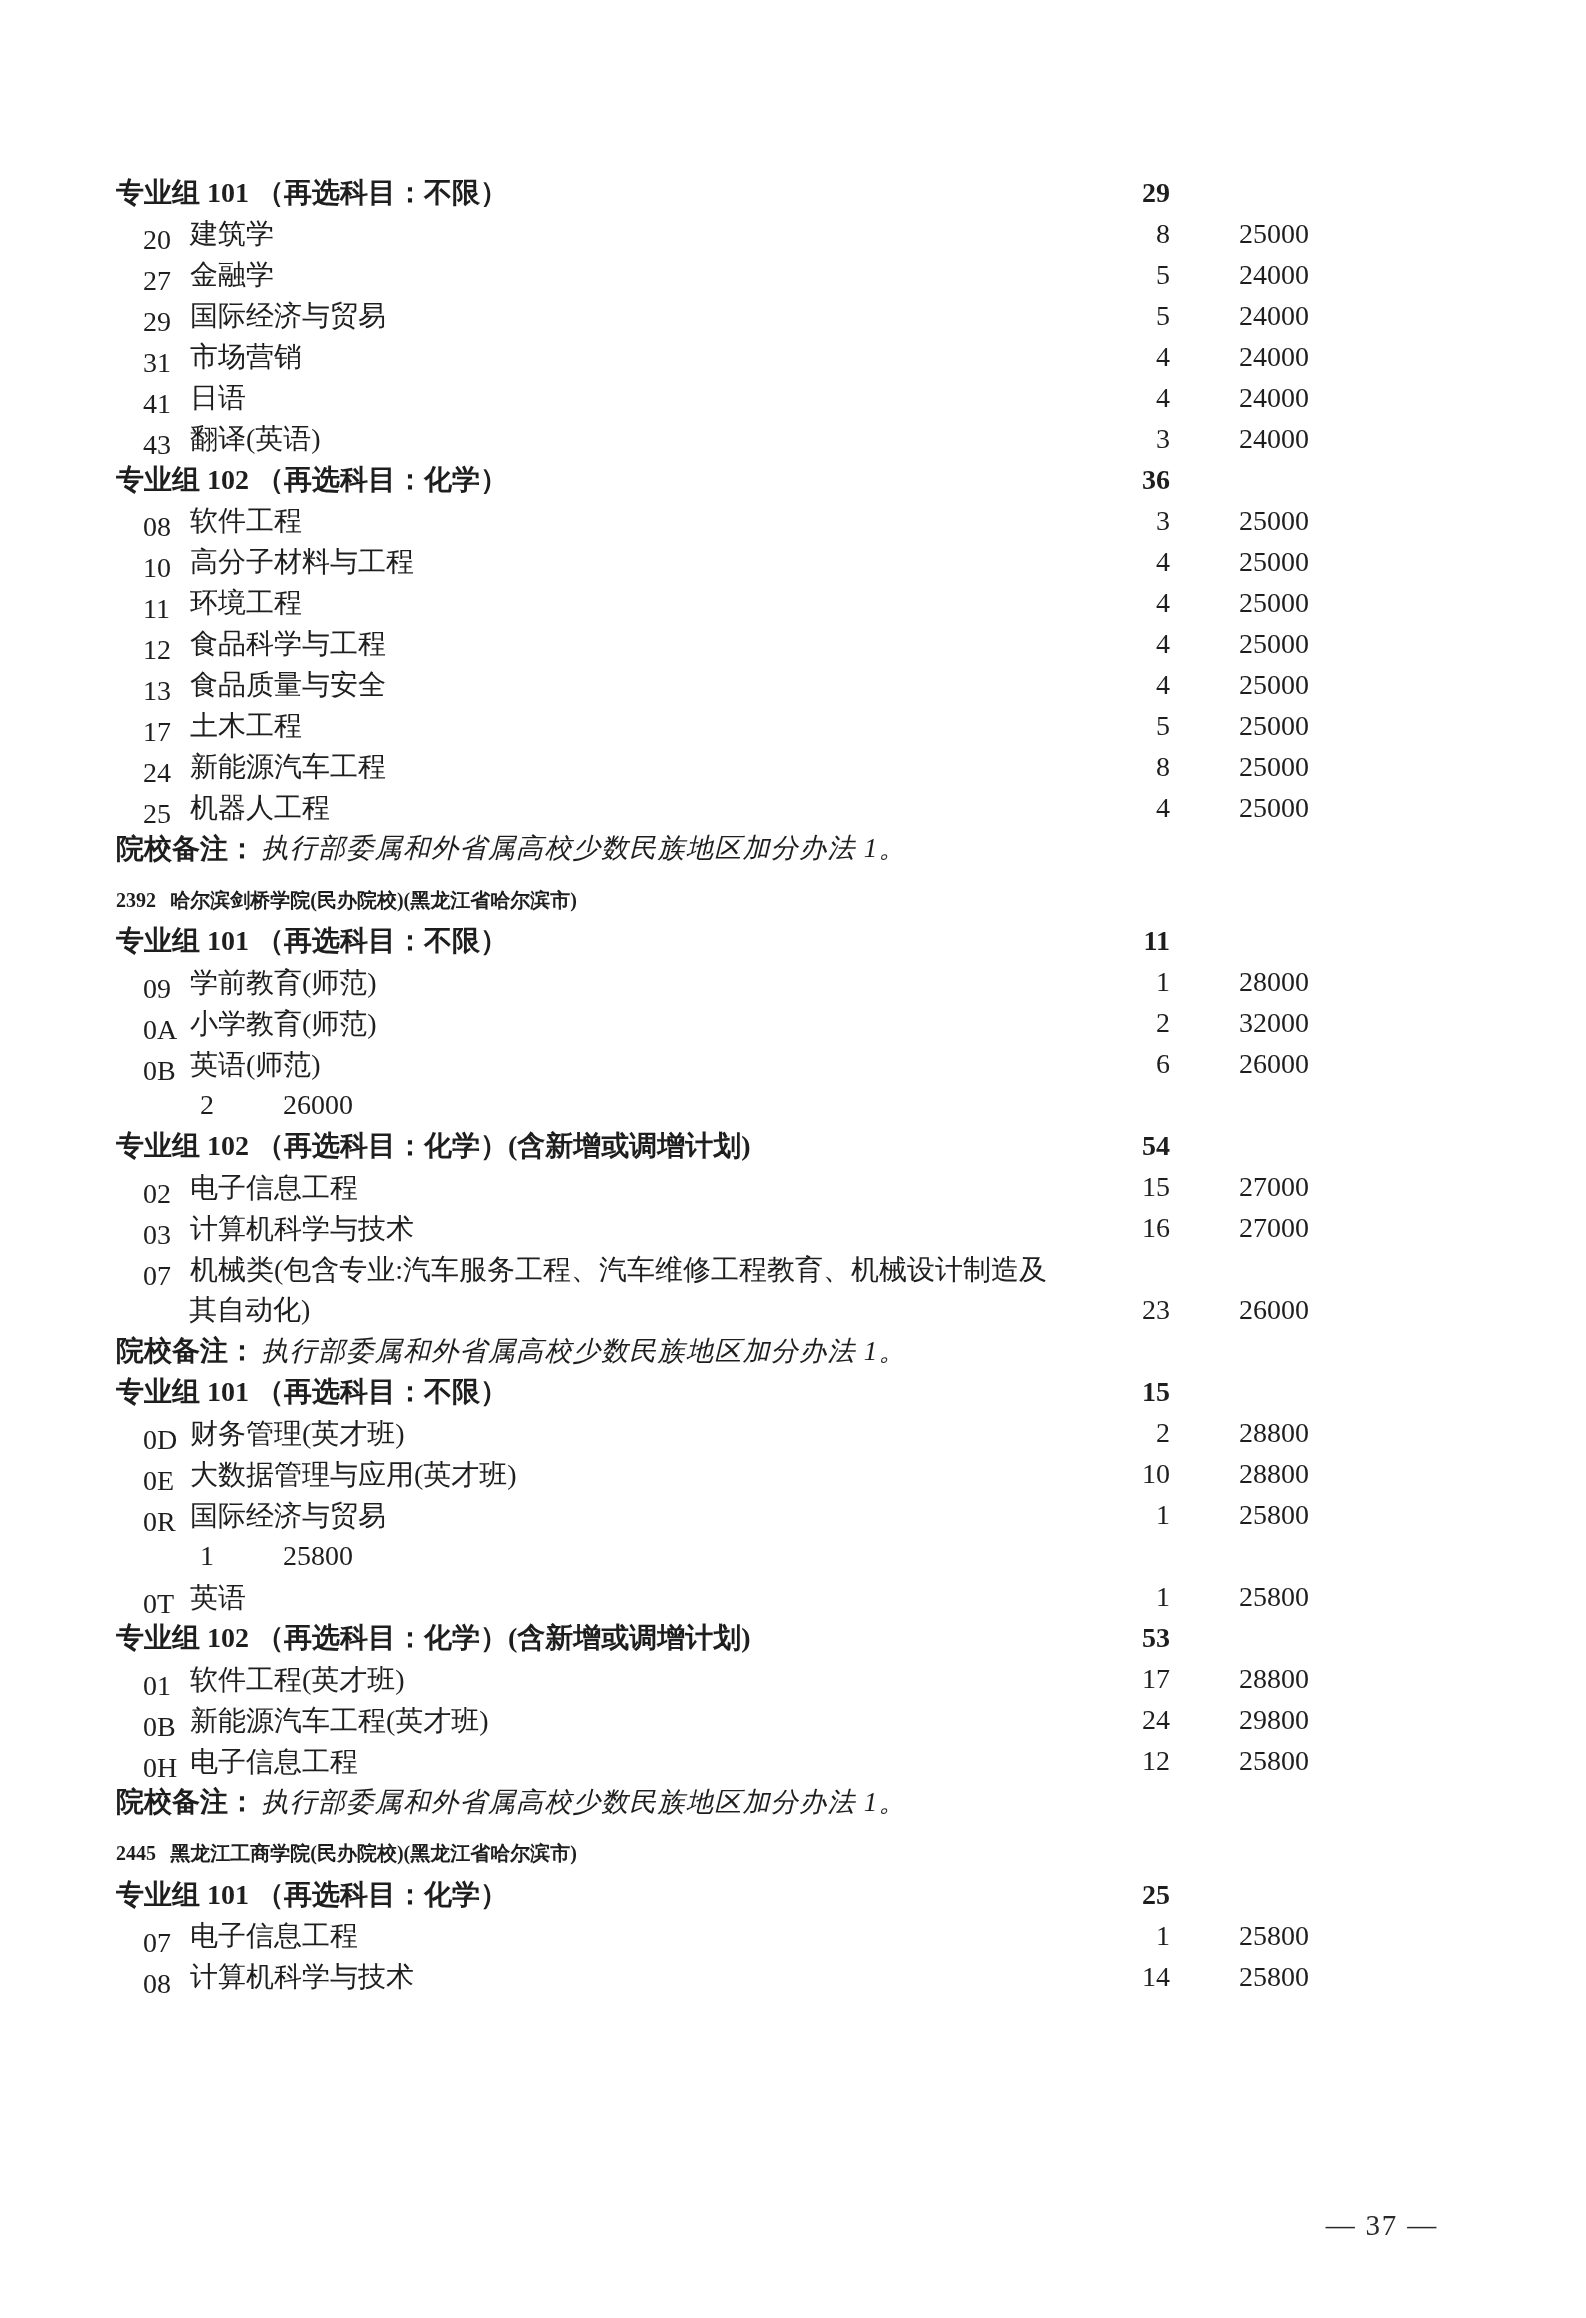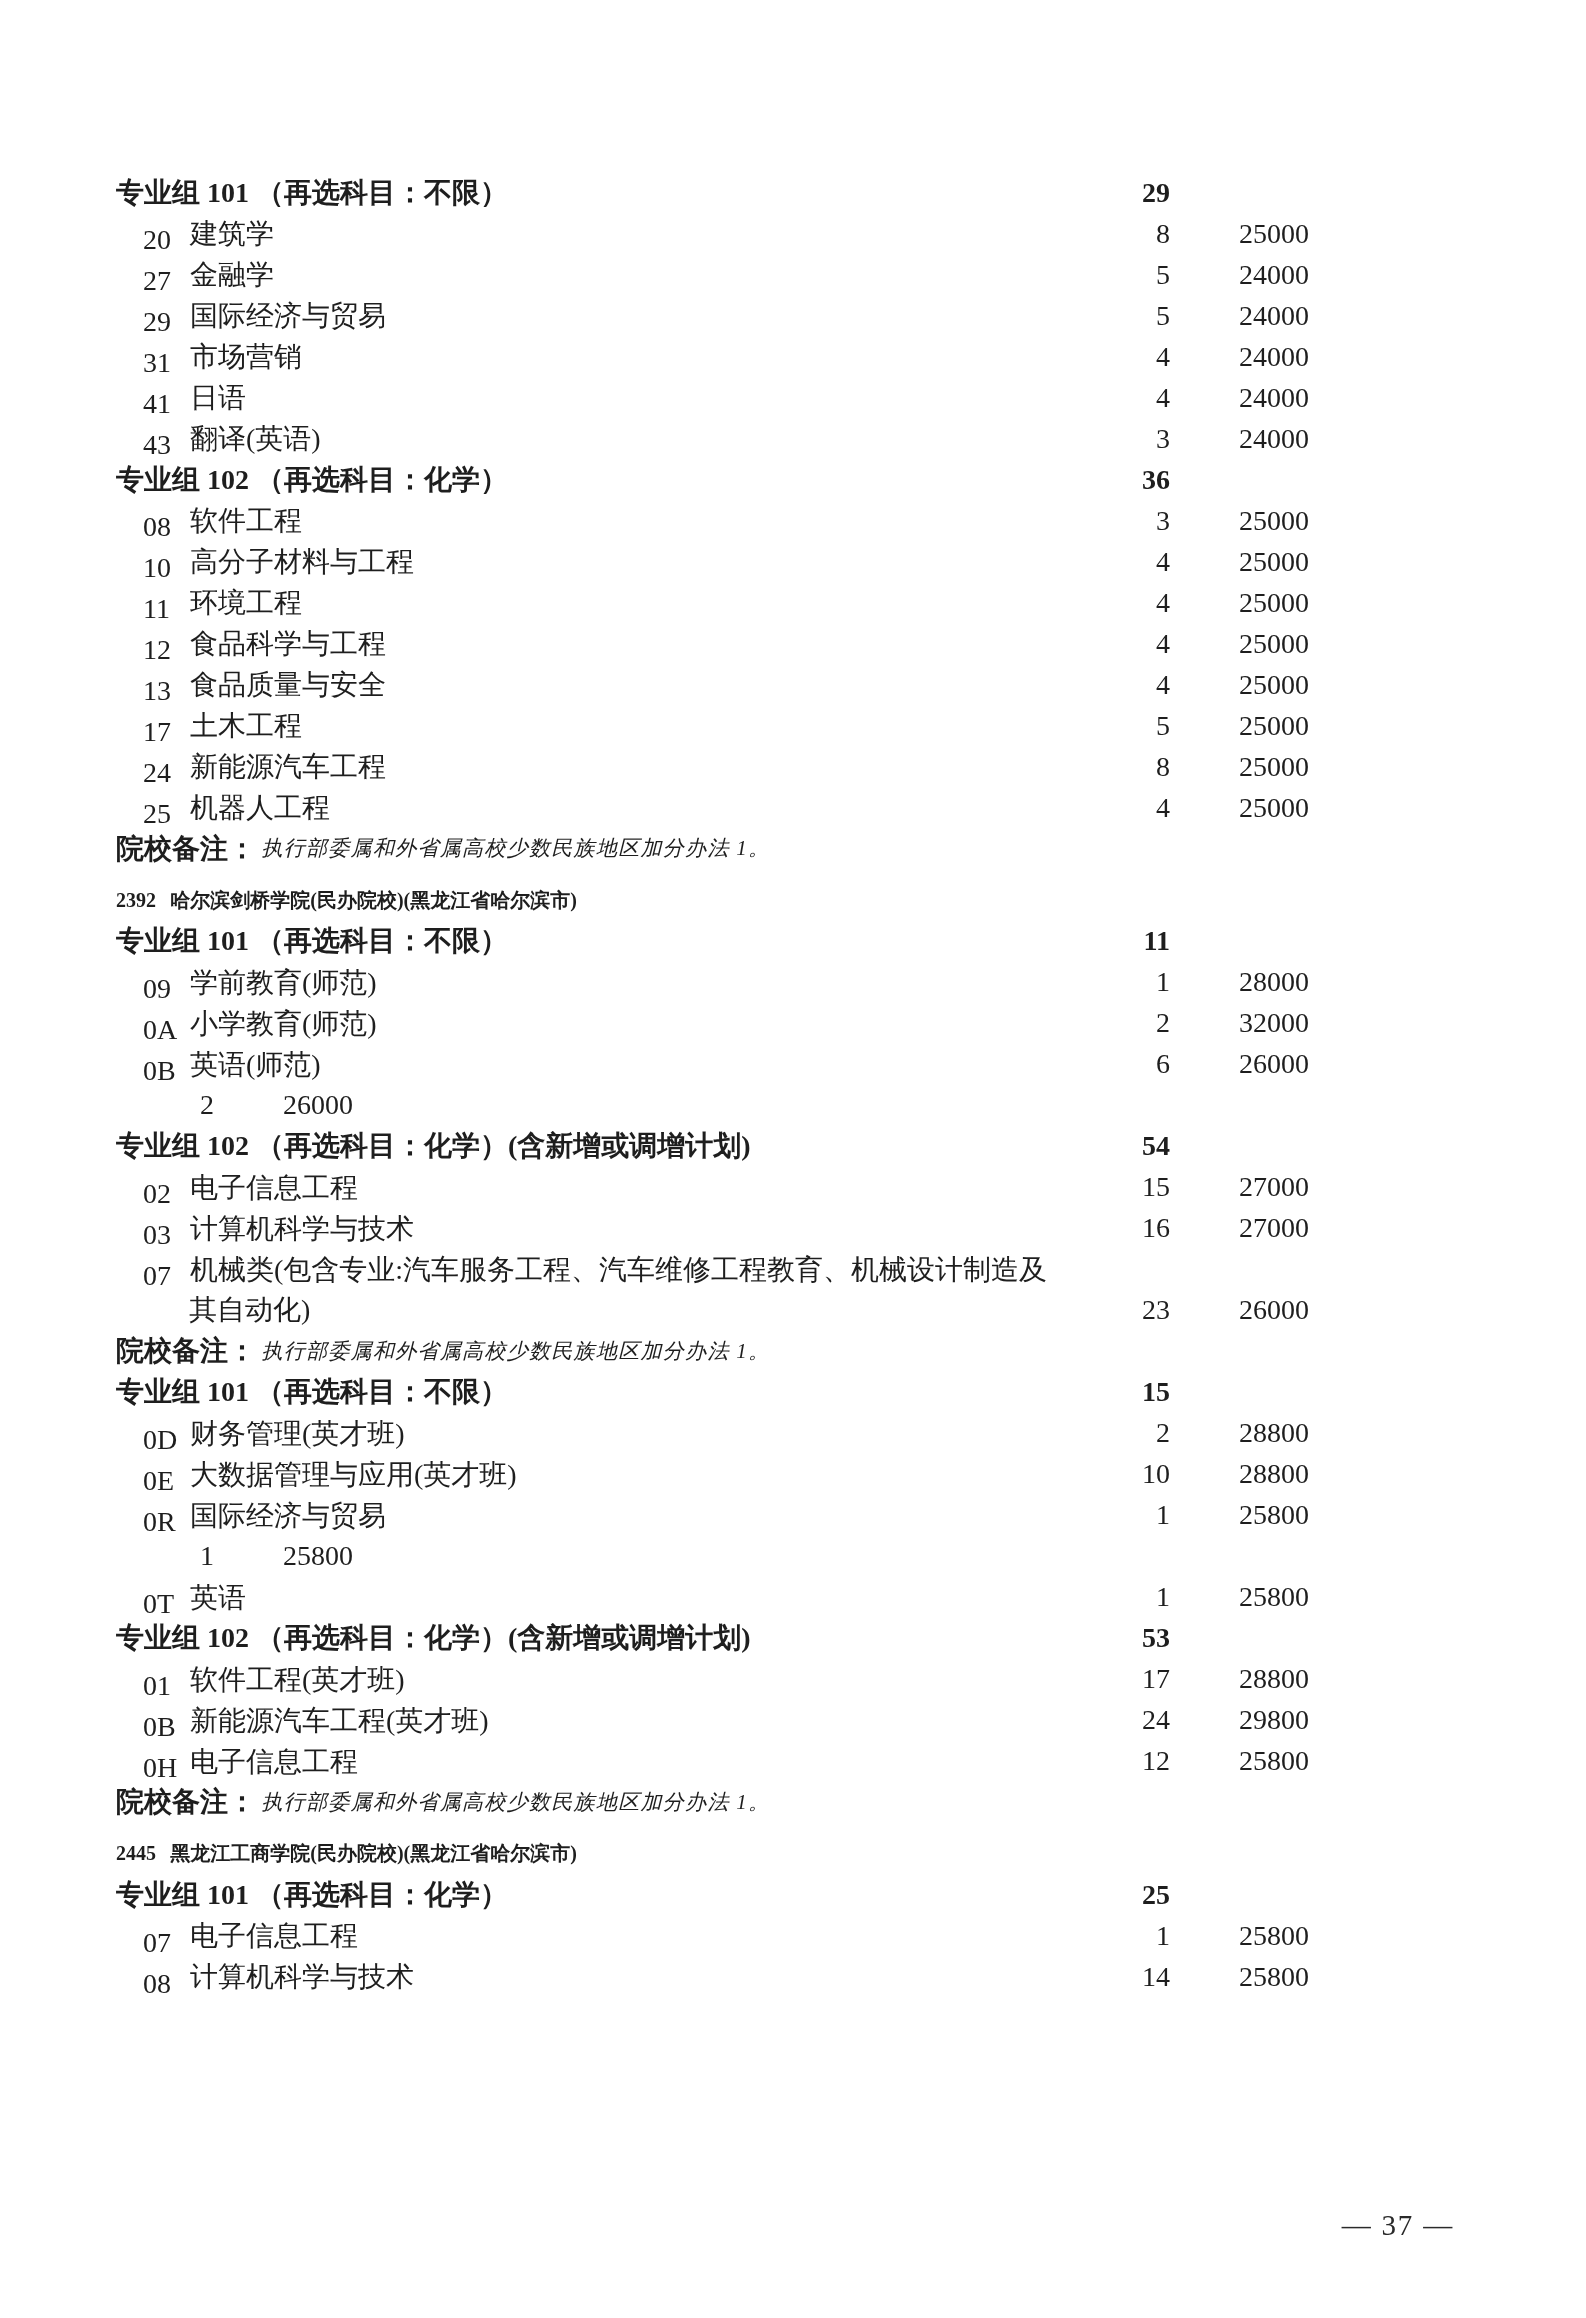--- a/index.html
+++ b/index.html
@@ -30,27 +30,27 @@
   .col-count{width:98px;text-align:right;flex:0 0 auto;}
   .col-fee{width:139px;text-align:right;flex:0 0 auto;}
   .row.school{font-weight:bold;margin-top:10.7px;font-size:20px;}
   .school-code{margin-right:14.3px;}
   .row.group{font-weight:bold;}
   .code{display:inline-block;width:47px;margin-left:27px;flex:0 0 auto;margin-top:13px;}
   .cont .m-name{margin-left:73px;}
   .row.note .note-label{font-weight:bold;}
   .row.note .note-text{
     font-style:italic;
-    font-size:21px;
+    font-size:27px;
     letter-spacing:1.3px;
     margin-left:5.4px;
   }
   .pagenum{
     position:absolute;
-    right:132px;
+    right:148px;
     bottom:77px;
     font-size:29px;
     letter-spacing:1.8px;
     color:#2a2a2a;
   }
 </style>
 </head>
 <body>
 
 <div class="page">

